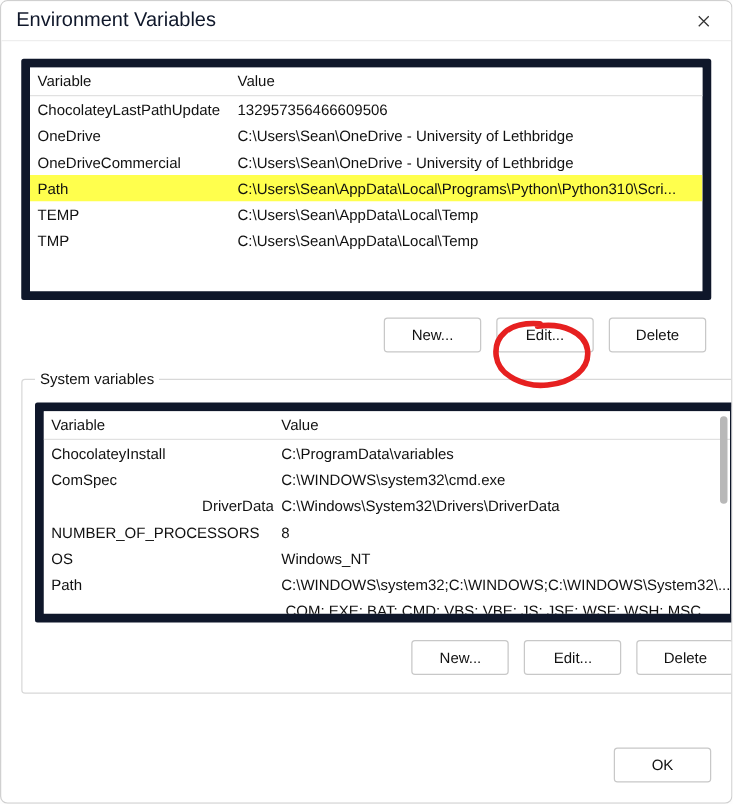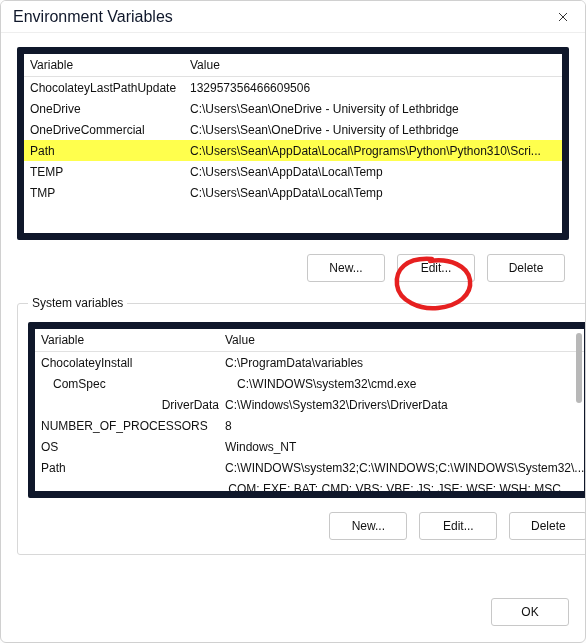--- a/index.html
+++ b/index.html
@@ -197,21 +197,21 @@
         <div class="list-header">
           <div class="col-var" style="width:184px;">Variable</div>
           <div class="col-val">Value</div>
         </div>
         <div class="list-body" style="height:152px; overflow:hidden;">
           <div class="list-row">
             <div class="col-var" style="width:184px;">ChocolateyInstall</div>
             <div class="col-val">C:\ProgramData\variables</div>
           </div>
           <div class="list-row">
-            <div class="col-var" style="width:184px;margin-left:12px;">ComSpec</div>
+            <div class="col-var" style="width:184px;">ComSpec</div>
             <div class="col-val">C:\WINDOWS\system32\cmd.exe</div>
           </div>
           <div class="list-row">
             <div class="col-var" style="width:184px;text-align:right;">DriverData</div>
             <div class="col-val">C:\Windows\System32\Drivers\DriverData</div>
           </div>
           <div class="list-row">
             <div class="col-var" style="width:184px;">NUMBER_OF_PROCESSORS</div>
             <div class="col-val">8</div>
           </div>

